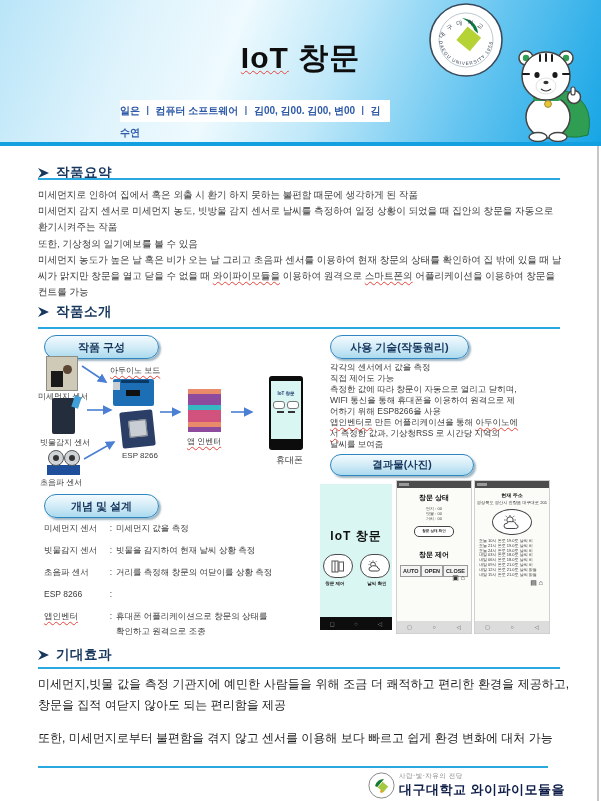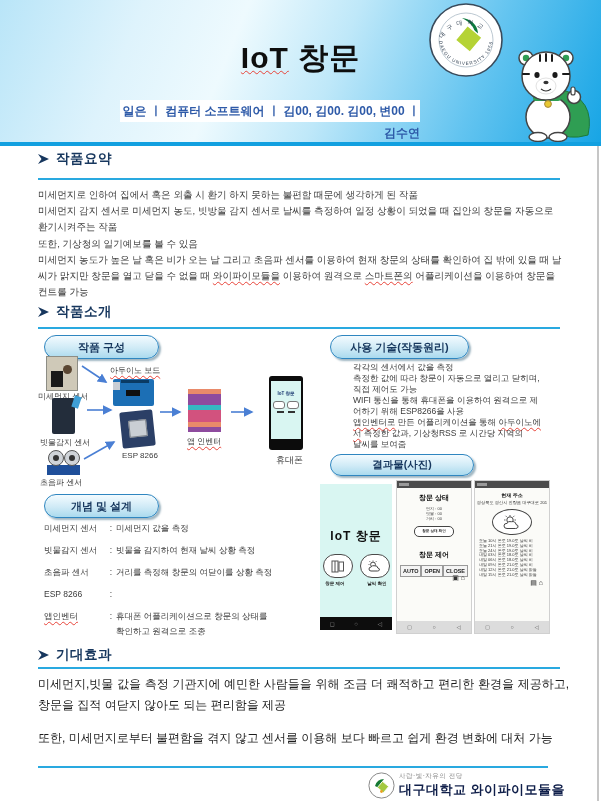--- a/index.html
+++ b/index.html
@@ -4,22 +4,22 @@
 <style>
   html,body{margin:0;padding:0;background:#fff;}
   .page{position:relative;width:601px;height:801px;background:#fff;overflow:hidden;
         font-family:"Liberation Sans",sans-serif;}
   
   .header{position:absolute;left:0;top:0;width:601px;height:142px;
     background:linear-gradient(112deg,#b9e5f8 0%,#def3fc 22%,#eefafe 38%,#bfe8f9 55%,#63c4f0 78%,#17a5e5 100%);
     border-bottom:4px solid #12a0e0;}
   .title{position:absolute;left:0;top:38px;width:601px;text-align:center;
     font-size:30px;font-weight:bold;color:#0e0e0e;letter-spacing:1px;}
-  .byline{position:absolute;left:120px;top:100px;width:300px;height:22px;background:#fff;
-    color:#2e5aa8;font-weight:bold;font-size:12px;text-align:right;line-height:22px;}
+  .byline{position:absolute;left:120px;top:100px;width:270px;height:22px;background:#fff;
+    color:#2e5aa8;font-weight:bold;font-size:10px;text-align:left;line-height:22px;}
   .seal{position:absolute;left:428px;top:2px;}
   .tiger{position:absolute;left:500px;top:45px;}
   
   .shead{position:absolute;left:38px;display:flex;align-items:center;gap:6px;
     color:#17375e;font-weight:bold;font-size:13.5px;letter-spacing:.5px;}
   .rule{position:absolute;left:38px;width:522px;height:2px;background:#29a9e0;}
   .wv{text-decoration:underline;text-decoration-style:wavy;text-decoration-color:#e8443a;
       text-decoration-thickness:1px;text-underline-offset:2px;}
   .pill{position:absolute;border:1.5px solid #2f86c0;border-radius:12px;
     background:linear-gradient(180deg,#f3fbff,#cfeaf6 55%,#aadaee);
@@ -55,21 +55,21 @@
   .bk5{height:5px;background:#e98a6a;} .bk6{height:5px;background:#8e4b9e;}
   .miniphone{left:269px;top:376px;width:34px;height:74px;background:#0c0c0c;border-radius:3px;padding:0;}
   .miniscreen{position:absolute;left:2px;top:5px;width:30px;height:58px;background:#d9f6f2;}
   .minititle{margin-top:10px;text-align:center;font-size:4.5px;font-weight:bold;color:#12306b;}
   .miniovals{display:flex;justify-content:center;gap:2px;margin-top:5px;}
   .miniovals span{display:block;width:10px;height:6px;background:#fff;border:.5px solid #777;border-radius:3px;}
   .minidash{display:flex;justify-content:center;gap:4px;margin-top:2px;}
   .minidash i{display:block;width:7px;height:1.5px;background:#333;}
   .arrowlayer{position:absolute;left:38px;top:350px;}
   
-  .tech{position:absolute;left:330px;top:362px;width:238px;margin-left:23px;}
+  .tech{position:absolute;left:330px;top:362px;width:238px;}
   .tech div{font-size:8.5px;line-height:11px;color:#3a3a3a;white-space:nowrap;}
   
   .concept{position:absolute;left:44px;top:521px;width:275px;font-size:8.5px;color:#3a3a3a;}
   .citem{display:flex;line-height:15px;margin-bottom:7px;}
   .cterm{width:62px;flex:none;}
   .ccolon{width:10px;flex:none;text-align:center;}
   
   .phone{position:absolute;overflow:hidden;}
   .p1{left:320px;top:484px;width:72px;height:146px;background:#d9f6f2;}
   .p1 .apptitle{margin-top:44px;text-align:center;font-size:12px;font-weight:bold;color:#101010;letter-spacing:1px;}
@@ -148,21 +148,21 @@
       <ellipse cx="46" cy="37.5" rx="2.6" ry="1.8" fill="#333"></ellipse>
       <path d="M41,44 q5,4 10,0" stroke="#333" stroke-width="1.2" fill="none"></path>
       <circle cx="74" cy="52" r="6.5" fill="#fff" stroke="#444" stroke-width="1.5"></circle>
       <rect x="71" y="42" width="4" height="8" rx="2" fill="#fff" stroke="#444" stroke-width="1.2"></rect>
       <circle cx="48" cy="59" r="3.4" fill="#e8c832" stroke="#a9883a" stroke-width="1"></circle>
       <ellipse cx="38" cy="92" rx="9" ry="4.5" fill="#fff" stroke="#444" stroke-width="1.4"></ellipse>
       <ellipse cx="58" cy="92" rx="9" ry="4.5" fill="#fff" stroke="#444" stroke-width="1.4"></ellipse>
     </svg>
   </div>
 
-  <div class="shead" style="top:150px;">
+  <div class="shead" style="top:164px;">
     <svg width="12" height="12" viewBox="0 0 12 12">
         <polygon points="0,1 11,6 0,11 3.5,6" fill="#17375e"></polygon>
       </svg>
     <span>작품요약</span>
   </div>
   <div class="rule" style="top:178px;"></div>
   <div class="summary">
     <div>미세먼지로 인하여 집에서 혹은 외출 시 환기 하지 못하는 불편함 때문에 생각하게 된 작품</div>
     <div>미세먼지 감지 센서로 미세먼지 농도, 빗방울 감지 센서로 날씨를 측정하여 일정 상황이 되었을 때 집안의 창문을 자동으로 환기시켜주는 작품</div>
     <div>또한, 기상청의 일기예보를 볼 수 있음</div>
@@ -243,22 +243,22 @@
     <line x1="44" y1="16" x2="68" y2="32" stroke="#4a7fd4" stroke-width="1.6" marker-end="url(#ah)"></line>
     <line x1="49" y1="60" x2="73" y2="60" stroke="#4a7fd4" stroke-width="1.6" marker-end="url(#ah)"></line>
     <line x1="46" y1="109" x2="76" y2="92" stroke="#4a7fd4" stroke-width="1.6" marker-end="url(#ah)"></line>
     <line x1="122" y1="62" x2="142" y2="62" stroke="#4a7fd4" stroke-width="1.6" marker-end="url(#ah)"></line>
     <line x1="193" y1="62" x2="214" y2="62" stroke="#4a7fd4" stroke-width="1.6" marker-end="url(#ah)"></line>
   </svg>
 
   <div class="pill" style="left:330px;top:335px;width:137px;height:22px;">사용 기술(작동원리)</div>
   <div class="tech">
     <div>각각의 센서에서 값을 측정</div>
+    <div>직접 제어도 가능</div>
     <div>측정한 값에 따라 창문이 자동으로 열리고 닫히며,</div>
-    <div>직접 제어도 가능</div>
     <div>WIFI 통신을 통해 휴대폰을 이용하여 원격으로 제</div>
     <div>어하기 위해 ESP8266을 사용</div>
     <div><span class="wv">앱인벤터로</span> 만든 어플리케이션을 통해 <span class="wv">아두이노에</span></div>
     <div><span class="wv">서</span> 측정한 값과, 기상청RSS 로 시간당 지역의</div>
     <div>날씨를 보여줌</div>
   </div>
 
   <div class="pill" style="left:330px;top:454px;width:142px;height:20px;font-size:10.5px;">결과물(사진)</div>
 
   <div class="phone p1">

